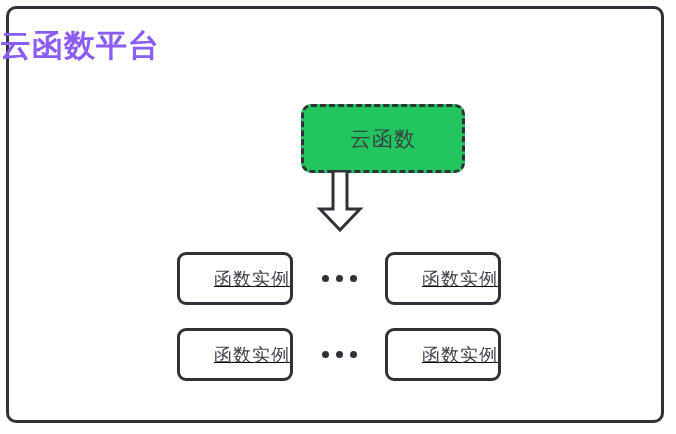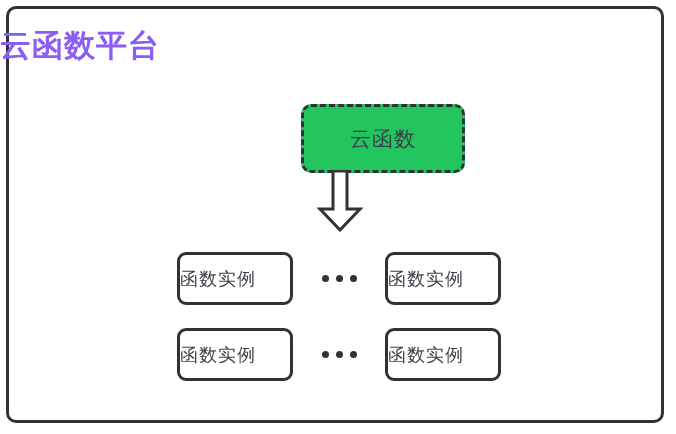--- a/index.html
+++ b/index.html
@@ -88,21 +88,22 @@
   #instance-row-2 { top: 328px; }
   .instance-box {
     box-sizing: border-box;
     width: 116px;
     height: 53px;
     border: 3px solid #2f3338;
     border-radius: 9px;
     background: #ffffff;
     display: flex;
     align-items: center;
-    justify-content: flex-start;
+    justify-content: flex-end;
+    text-decoration: underline;
   }
   .instance-box .box-label {
     font-size: 18px;
     color: #3a3f45;
     letter-spacing: 1px;
     white-space: nowrap;
   }
   .ellipsis-dots {
     display: flex;
     align-items: center;

